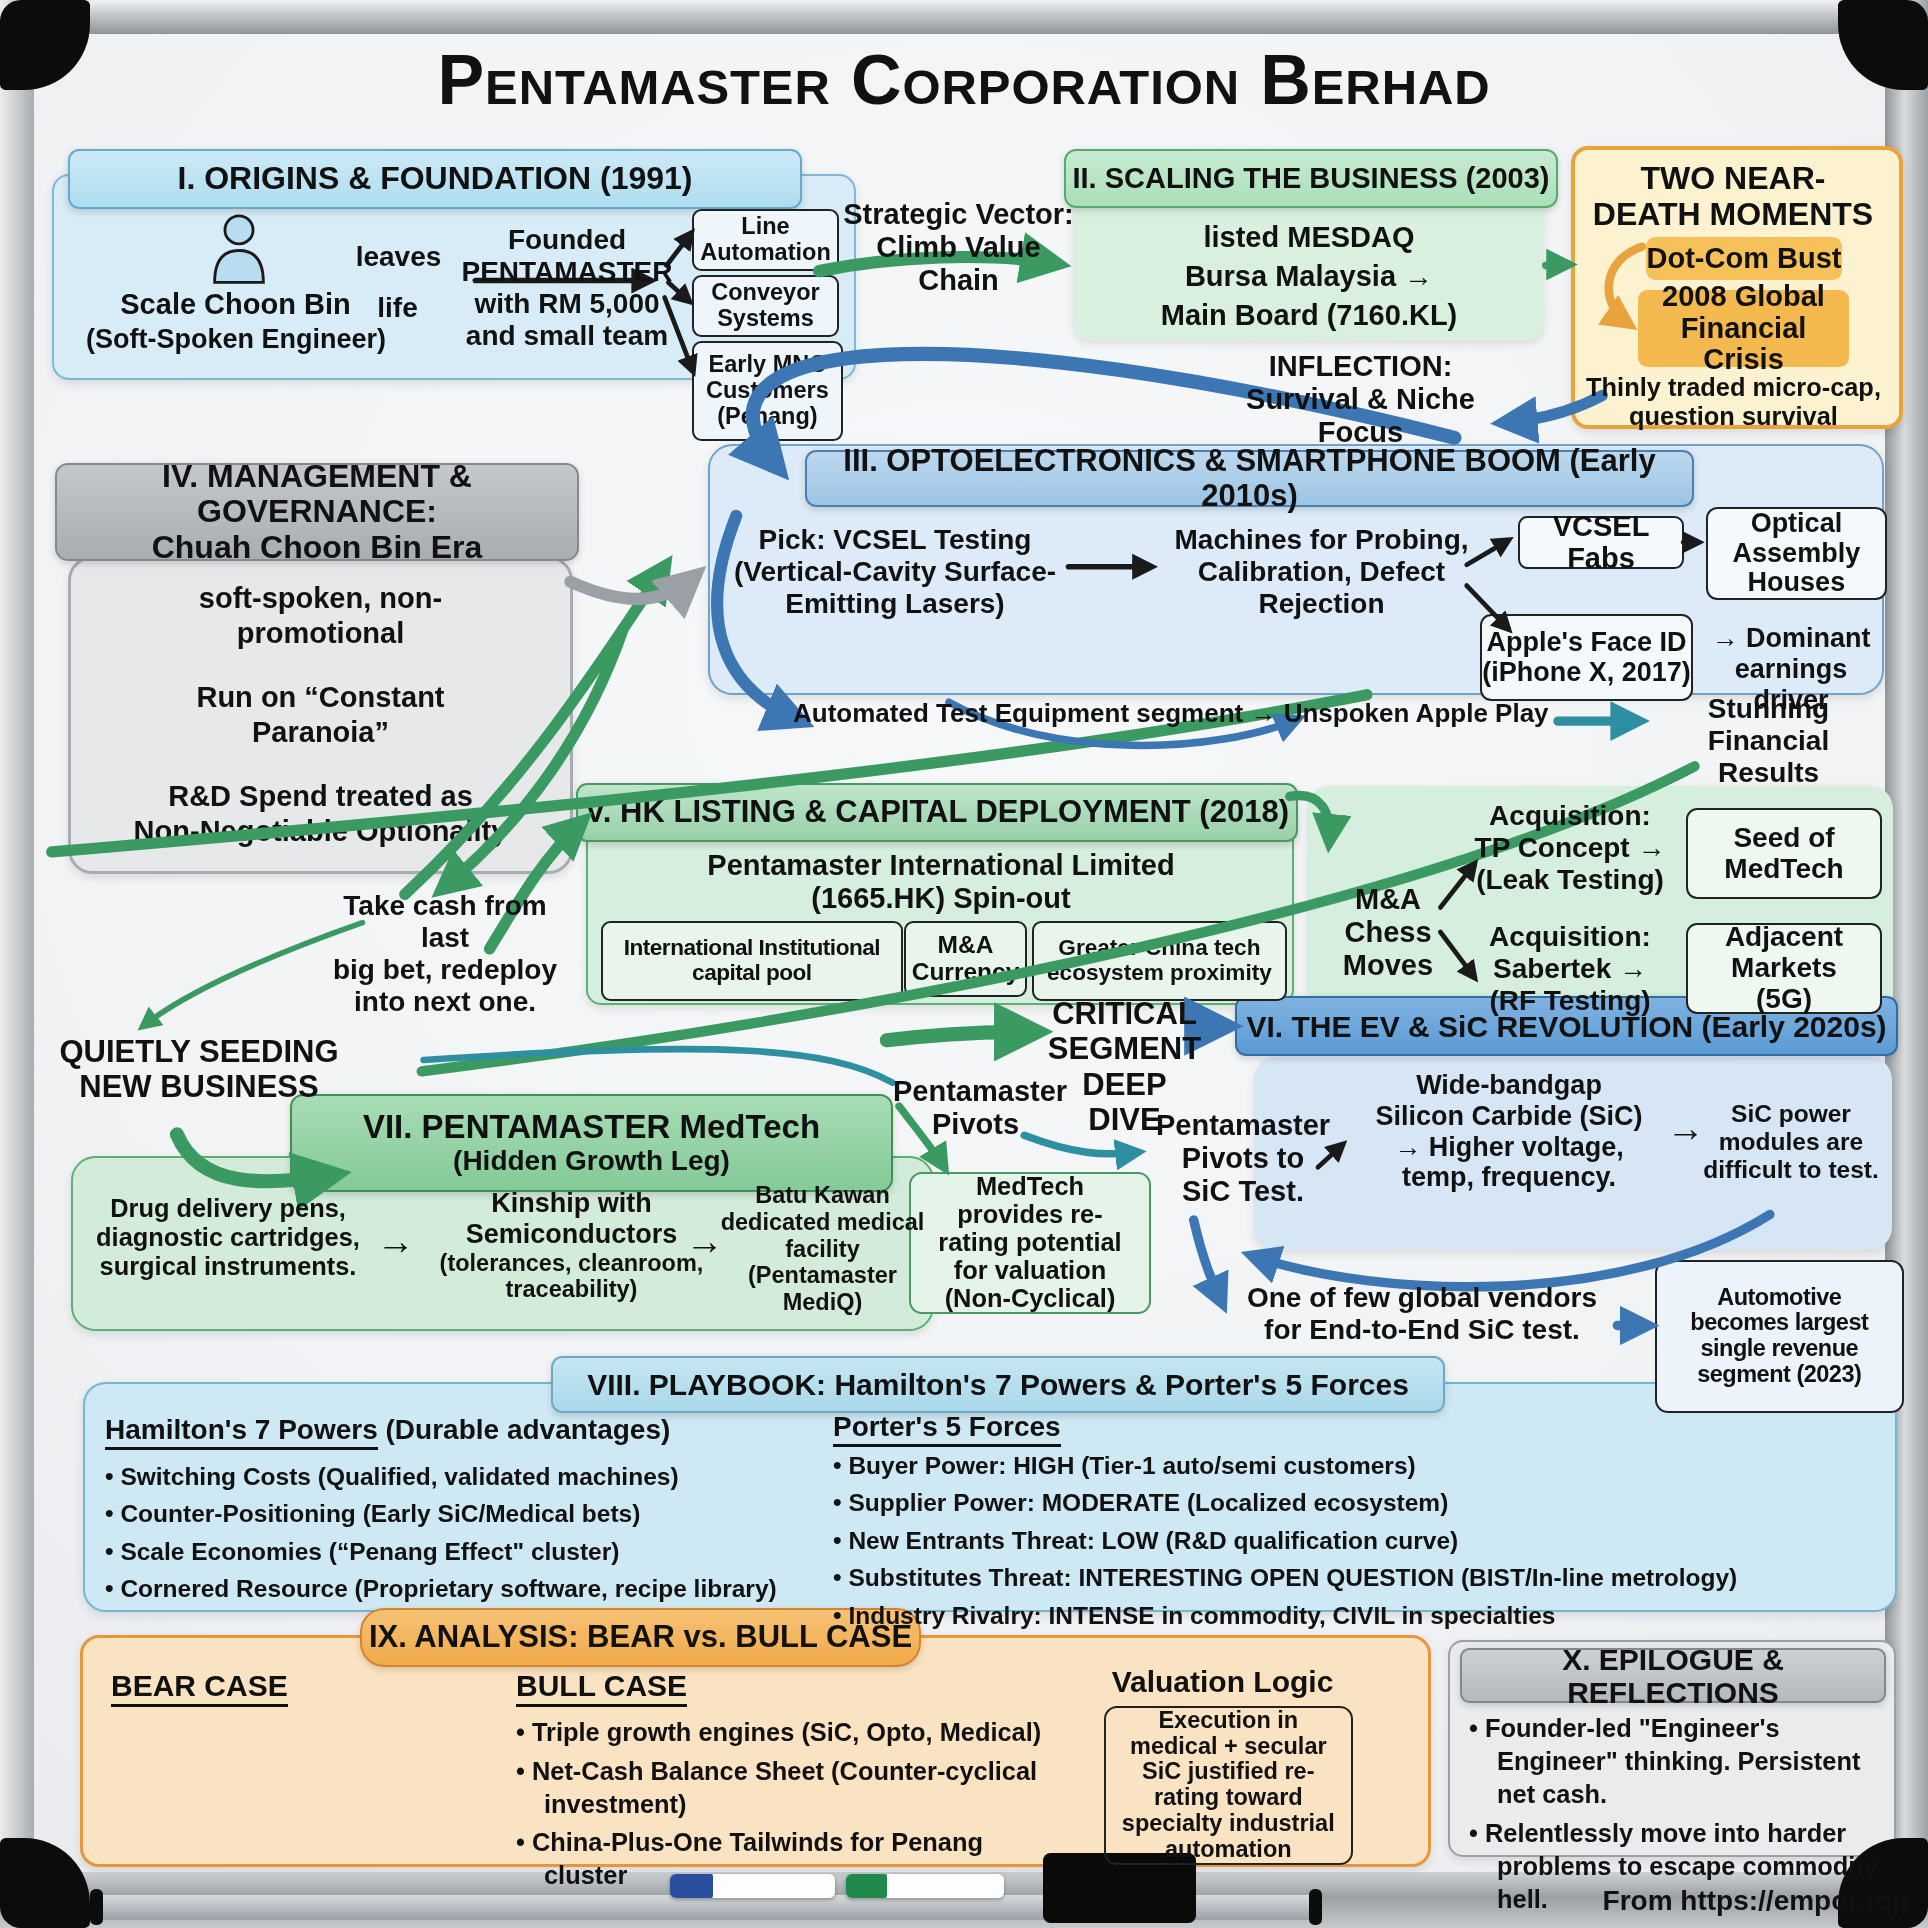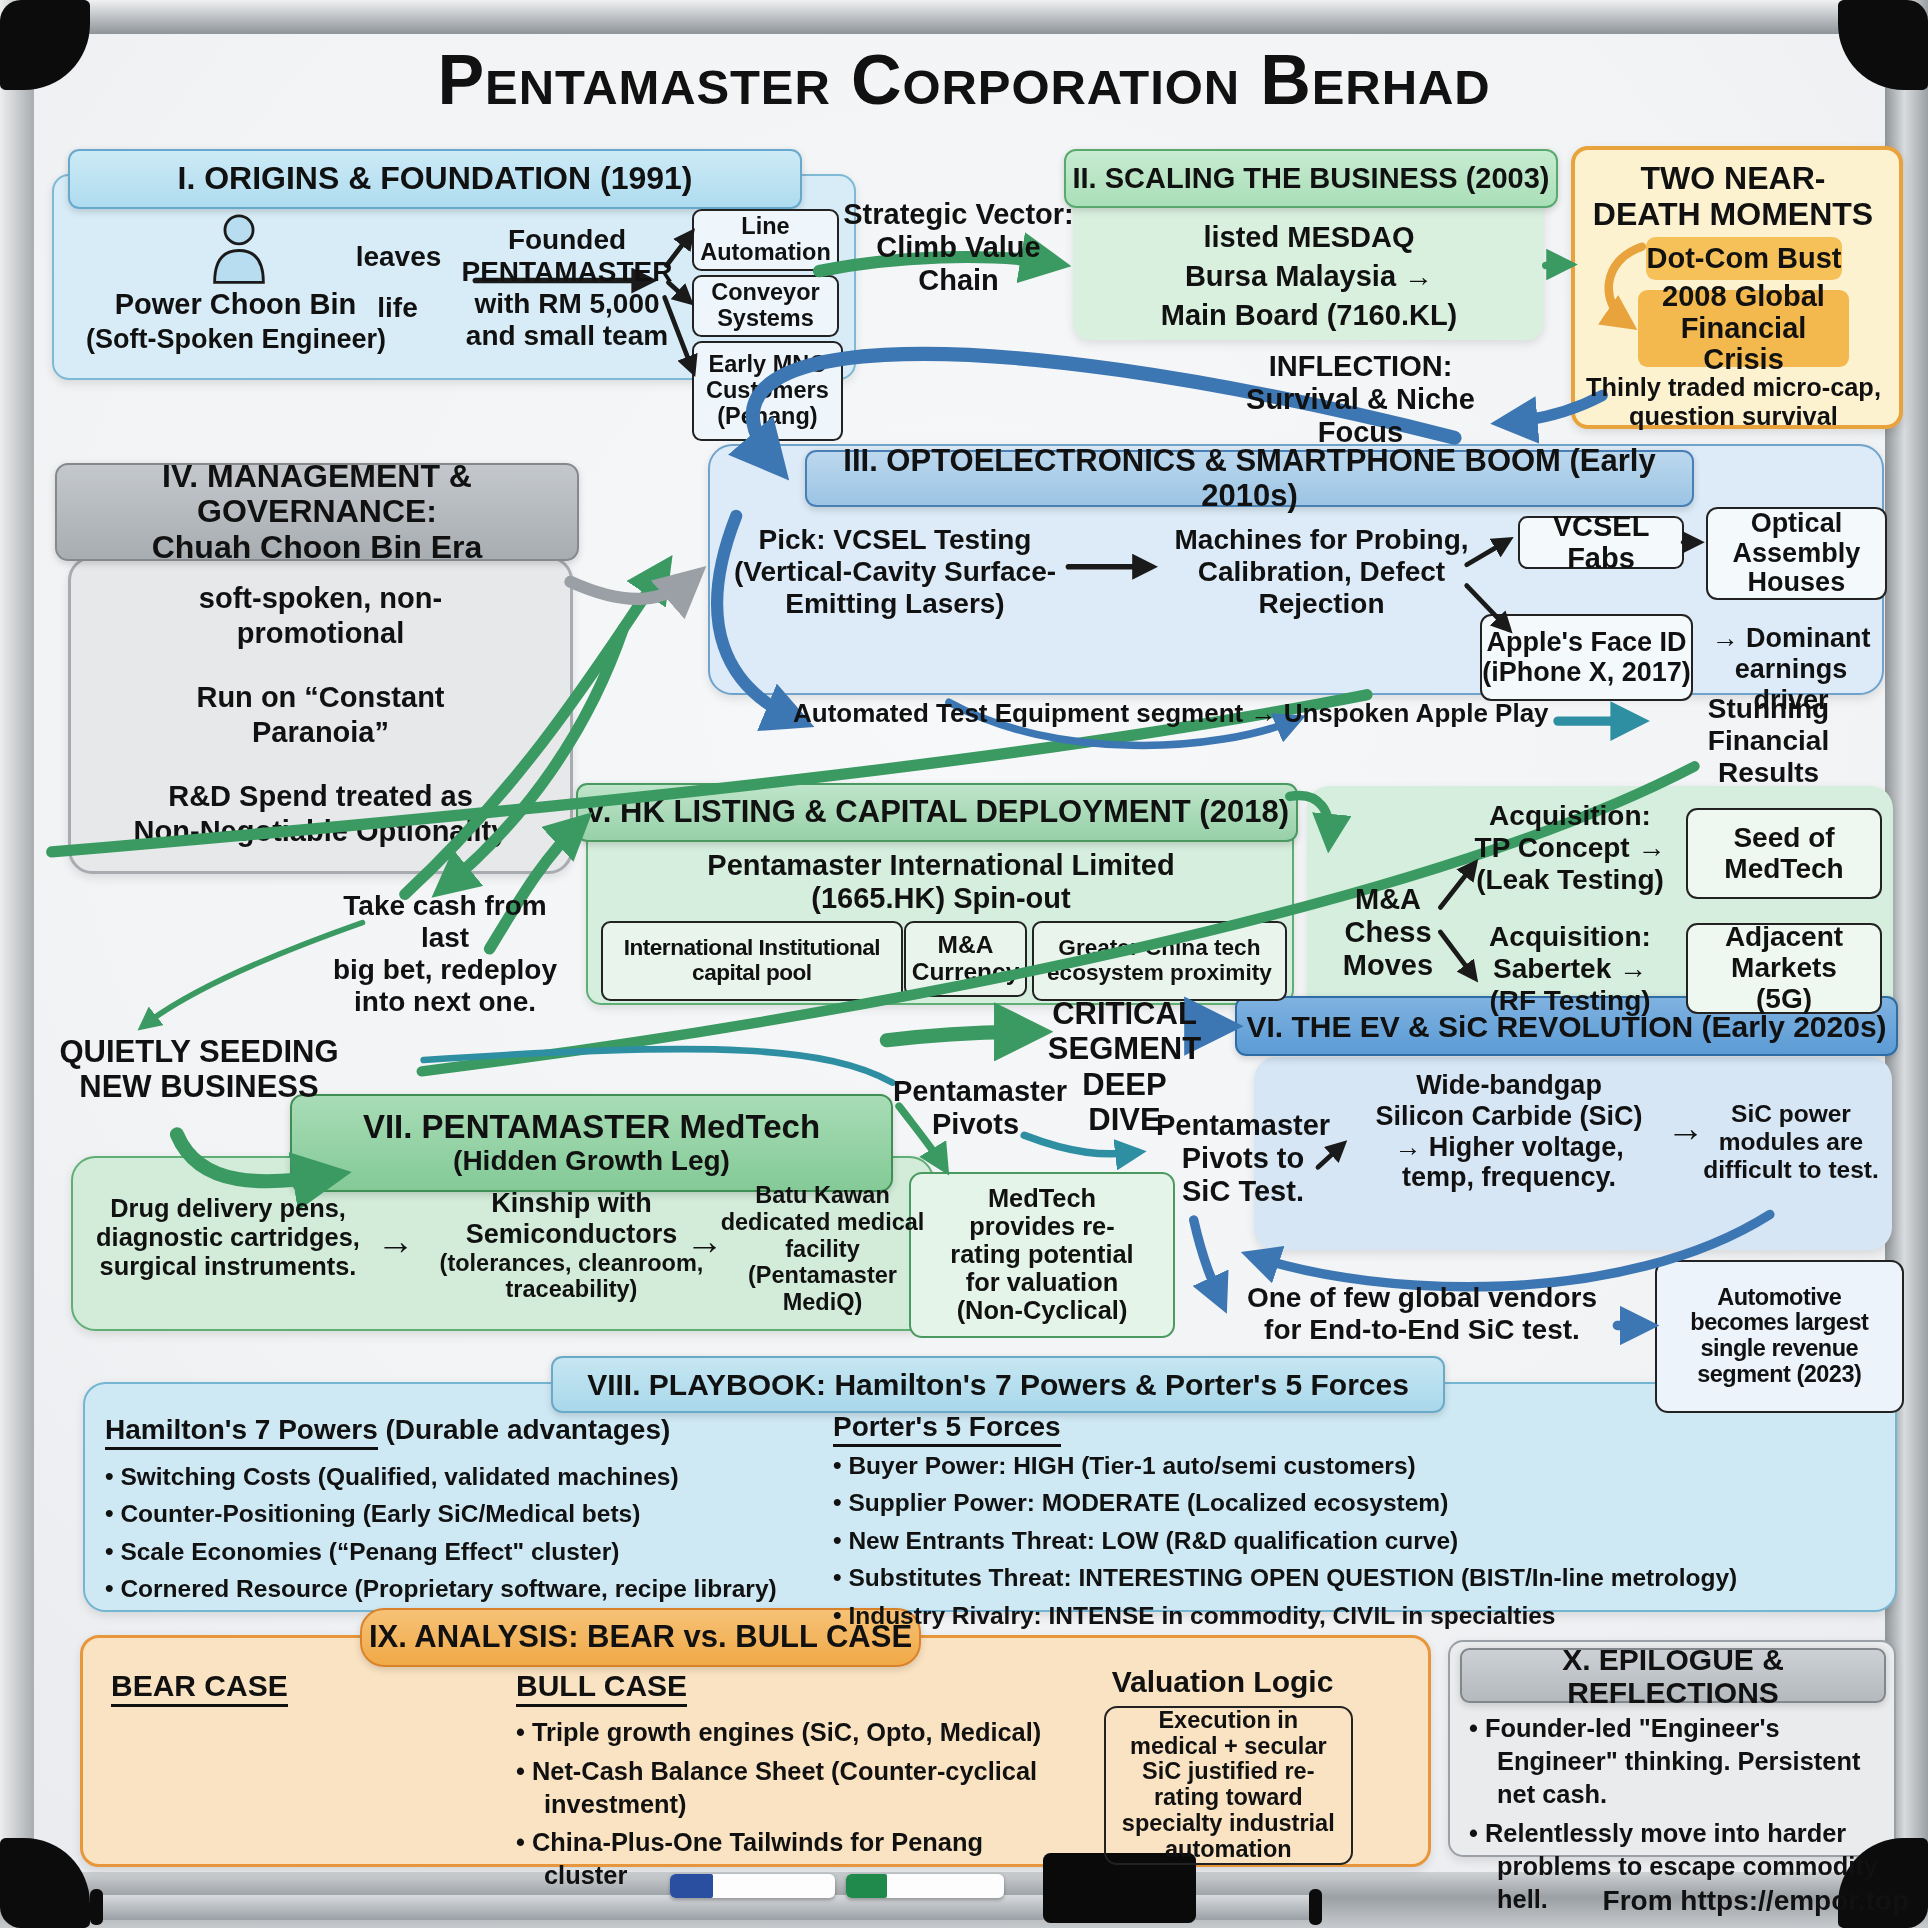--- a/index.html
+++ b/index.html
@@ -44,21 +44,21 @@
   <div class="t" style="left:0;top:41px;width:1928px;font-size:70px;font-variant:small-caps;letter-spacing:0.9px;">Pentamaster Corporation Berhad</div>
 
   <div class="bx" style="left:52px;top:174px;width:800px;height:202px;background:#d7ecf7;border:2.8px solid #7fb9d6;border-radius:17px;"></div>
   <div class="hd" style="left:68px;top:149px;width:730px;height:56px;background:linear-gradient(180deg,#cdeaf6,#aedcef);border-width:2.8px;border-color:#67a9cc;border-radius:11.3px;font-size:32px;">
     <span>I. ORIGINS &amp; FOUNDATION (1991)</span>
   </div>
   <svg class="ar" style="left:205px;top:213px;z-index:30;" width="68" height="75" viewBox="0 0 72 80">
     <circle cx="36" cy="18" r="15" fill="#b8dcf0" stroke="#1a1a1a" stroke-width="3"></circle>
     <path d="M10 74 Q10 40 36 40 Q62 40 62 74 Z" fill="#b8dcf0" stroke="#1a1a1a" stroke-width="3"></path>
   </svg>
-  <div class="t" style="left:80px;top:288px;width:311px;font-size:29px;">Power Choon Bin</div>
+  <div class="t" style="left:80px;top:288px;width:311px;font-size:29px;">Scale Choon Bin</div>
   <div class="t" style="left:71px;top:324px;width:330px;font-size:27px;">(Soft-Spoken Engineer)</div>
   <div class="t" style="left:330px;top:241px;width:137px;font-size:28px;">leaves</div>
   <div class="t" style="left:348px;top:292px;width:99px;font-size:28px;">life</div>
   <div class="t" style="left:450px;top:224px;width:234px;font-size:28px;">Founded PENTAMASTER with RM 5,000 and small team</div>
   <div class="chip" style="left:692px;top:209px;width:143px;height:58px;background:#eef6fb;border:2.8px solid #222;border-radius:9.4px;font-size:23.5px;">
     <span>Line Automation</span>
   </div>
   <div class="chip" style="left:692px;top:275px;width:143px;height:58px;background:#eef6fb;border:2.8px solid #222;border-radius:9.4px;font-size:23.5px;">
     <span>Conveyor Systems</span>
   </div>
@@ -198,21 +198,21 @@
   </div>
   <div class="t" style="left:684px;top:1220px;width:41px;font-size:38px;">→</div>
   <div class="t" style="left:719px;top:1182px;width:207px;font-size:23.5px;">Batu Kawan dedicated medical facility (Pentamaster MediQ)</div>
 
   <div class="t" style="left:893px;top:1075px;width:165px;font-size:29px;">Pentamaster Pivots</div>
   <div class="t" style="left:1047px;top:996px;width:155px;font-size:31px;">
     <div>CRITICAL</div>
     <div>SEGMENT</div>
     <div>DEEP DIVE</div>
   </div>
-  <div class="chip" style="left:909px;top:1172px;width:234px;height:134px;background:#e4f4e8;border:2.8px solid #4a9960;border-radius:13px;font-size:25.4px;padding:14px;">
+  <div class="chip" style="left:909px;top:1172px;width:234px;height:134px;background:#e4f4e8;border:2.8px solid #4a9960;border-radius:13px;font-size:25.4px;padding:2px;">
     <span style="width:212px;">MedTech provides re-rating potential for valuation (Non-Cyclical)</span>
   </div>
 
   <div class="bx" style="left:1254px;top:1057px;width:638px;height:193px;background:#d6e6f5;border:0;border-radius:22.6px;"></div>
   <div class="hd" style="left:1235px;top:996px;width:659px;height:56px;background:linear-gradient(180deg,#7fb2e0,#5b9bd5);border-width:2.8px;border-color:#2e6da4;border-radius:11.3px;font-size:30px;">
     <span>VI. THE EV &amp; SiC REVOLUTION (Early 2020s)</span>
   </div>
   <div class="t" style="left:1156px;top:1109px;width:174px;font-size:29px;">
     <div>Pentamaster</div>
     <div>Pivots to</div>

